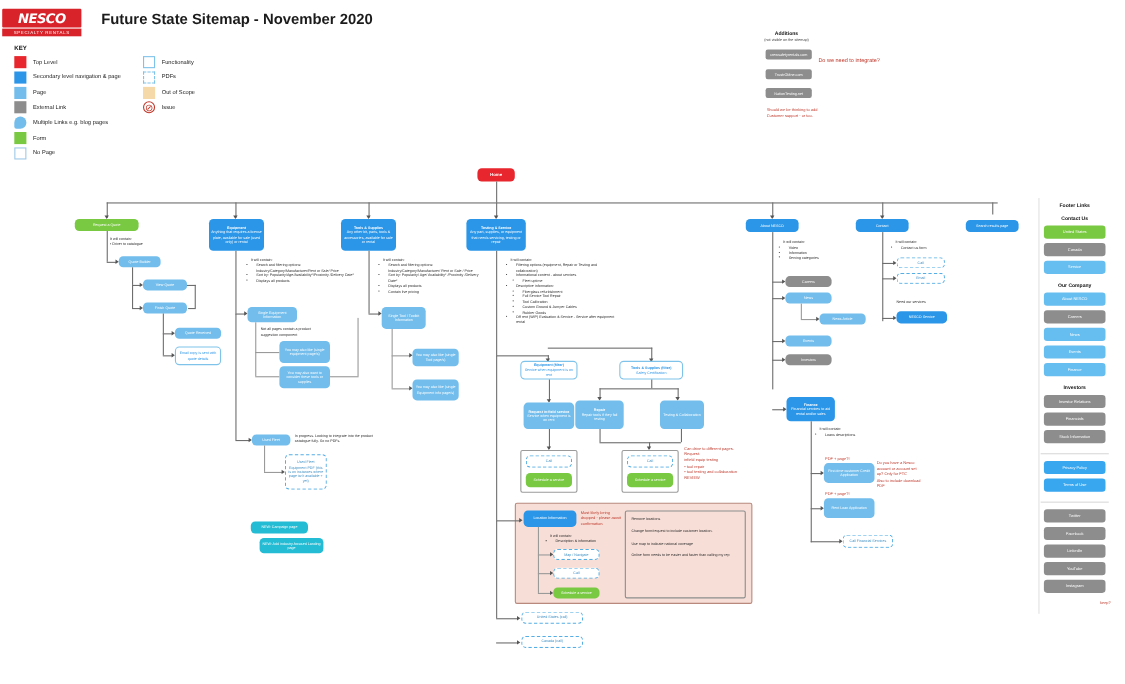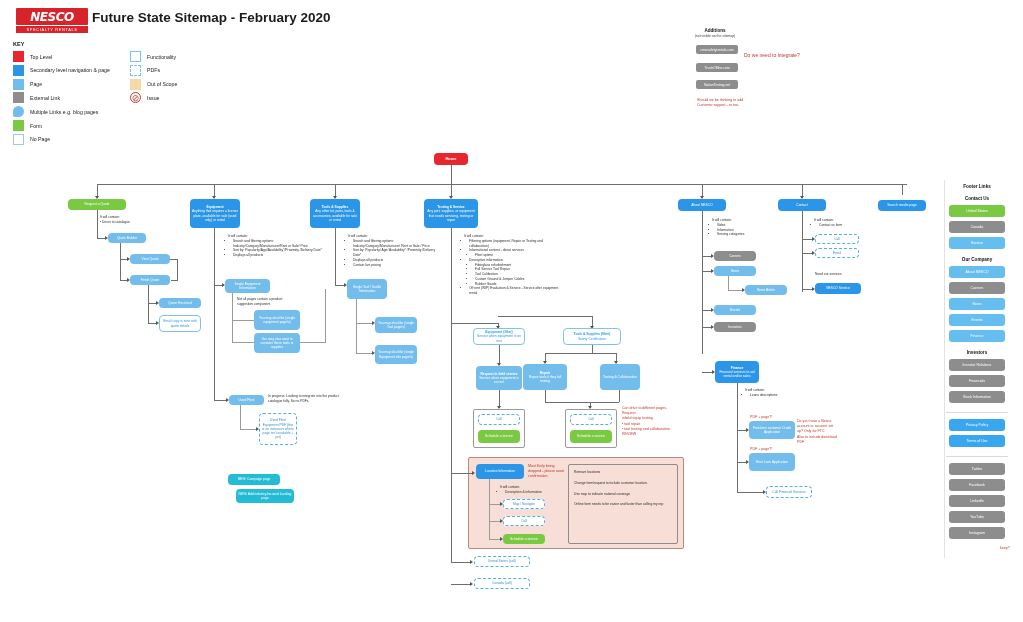--- a/index.html
+++ b/index.html
@@ -3,21 +3,21 @@
 <meta charset="utf-8">
 <style>
   * { box-sizing: border-box; margin:0; padding:0; }
   body {
     width:1023px; height:622px; background:#ffffff;
     font-family:"Liberation Sans", sans-serif; overflow:hidden; position:relative;
   }
   #canvas { position:relative; width:1023px; height:622px; }
 
   
-  .logo { position:absolute; left:16px; top:8px; width:60px; height:26px; }
+  .logo { position:absolute; left:2px; top:8px; width:60px; height:26px; }
   .logo-top { width:72px; height:17px; background:#d8232a; border-radius:1px;
     display:flex; align-items:center; justify-content:center;
     color:#fff; font-weight:bold; font-size:12px; letter-spacing:-0.5px;
     font-family:"DejaVu Sans", sans-serif; font-style:italic; }
   .logo-bot { width:72px; height:7px; background:#d8232a; margin-top:1px;
     color:#fff; font-size:4px; text-align:center; line-height:7px; letter-spacing:0.6px; }
   .page-title { position:absolute; left:92px; top:10px; font-size:13.5px; font-weight:bold; color:#1b1b1b; }
 
   
   .key-title { position:absolute; left:13px; top:41px; font-size:5.5px; font-weight:bold; color:#111; }
@@ -93,21 +93,21 @@
 </style>
 </head>
 <body>
 
 <div id="canvas">
 
   <div class="logo">
     <div class="logo-top">NESCO</div>
     <div class="logo-bot">SPECIALTY RENTALS</div>
   </div>
-  <div class="page-title">Future State Sitemap - February 2020</div>
+  <div class="page-title">Future State Sitemap - November 2020</div>
 
   <div class="key-title">KEY</div>
   <div id="key-left">
       <div class="key-row" style="left: 13px; top: 51px;">
         <div class="sw red"></div>
         <span>Top Level</span>
       </div>
       <div class="key-row" style="left: 13px; top: 64.8px;">
         <div class="sw blue2"></div>
         <span>Secondary level navigation &amp; page</span>

